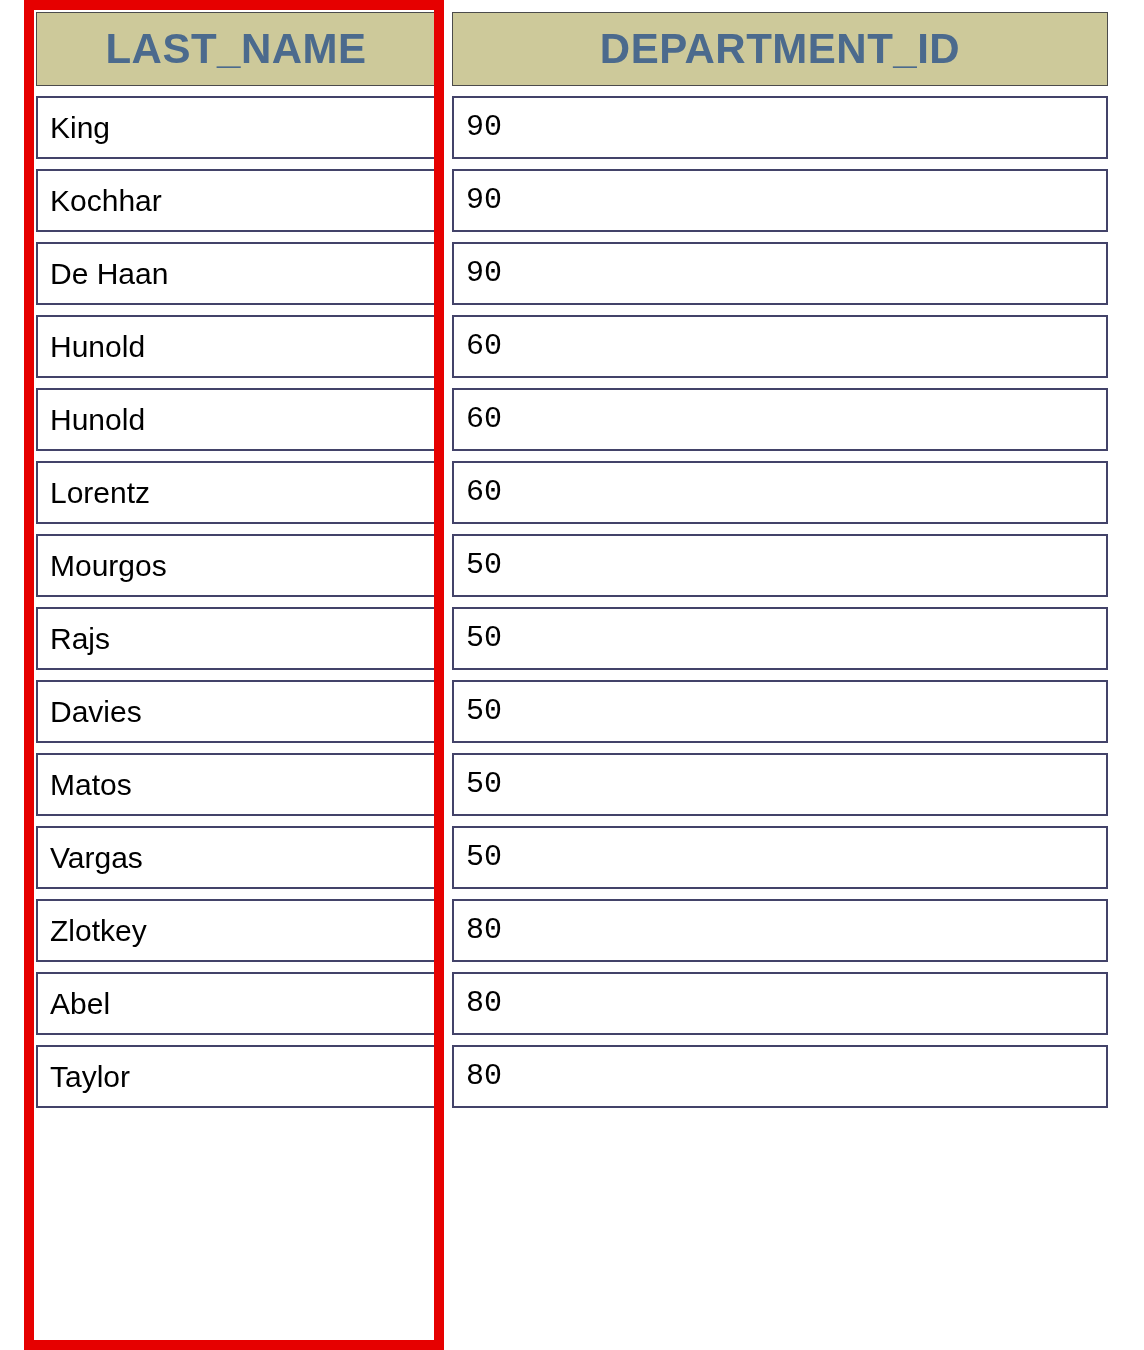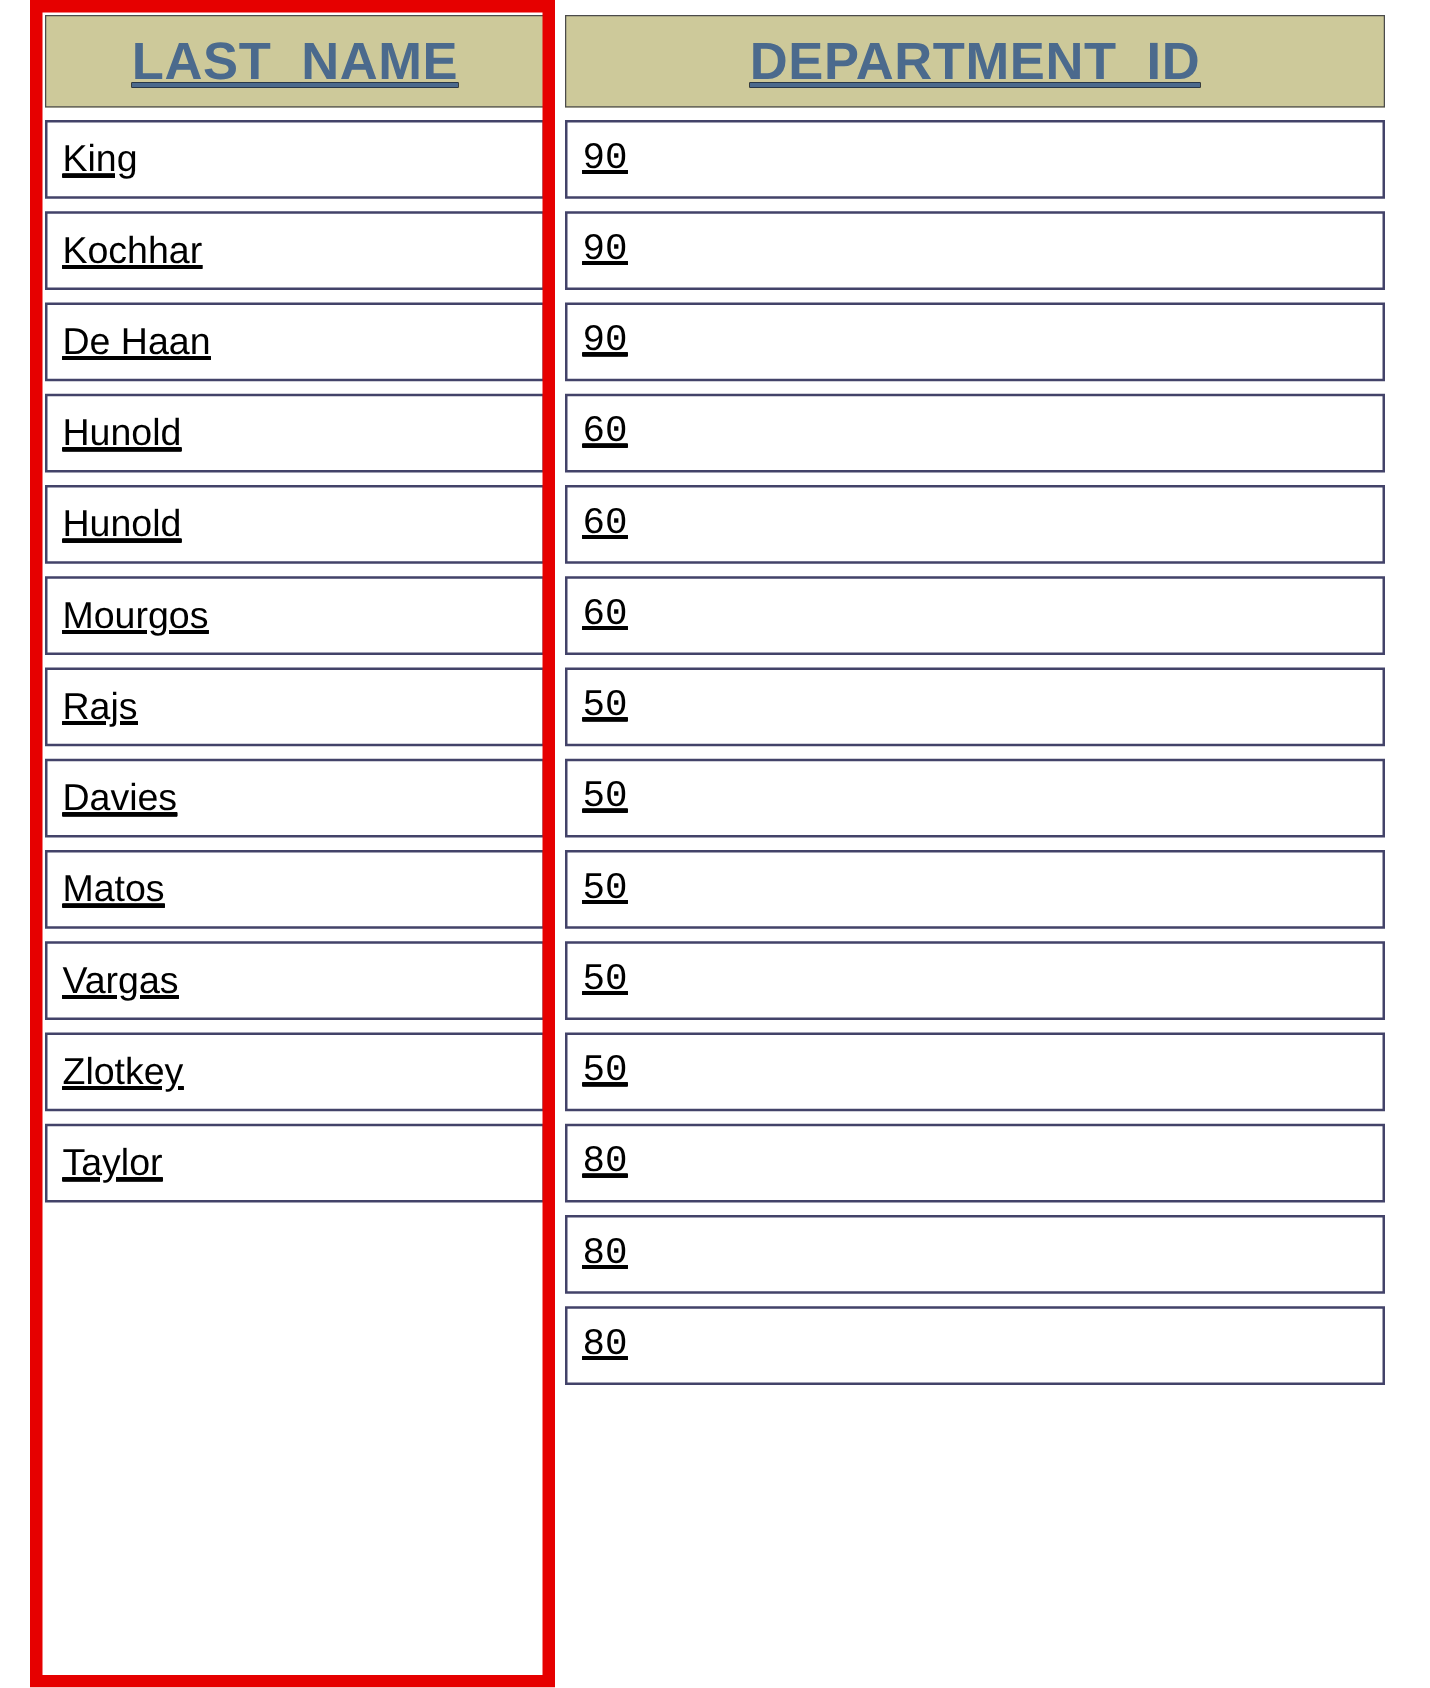--- a/index.html
+++ b/index.html
@@ -1,15 +1,15 @@
 <!DOCTYPE html>
 <html><head>
   <meta charset="utf-8">
   <style>
-    * { box-sizing: border-box; margin: 0; padding: 0; text-decoration: underline; }
+    * { box-sizing: border-box; margin: 0; padding: 0; }
     body {
       font-family: Arial, Helvetica, sans-serif;
       background: #ffffff;
       width: 1144px;
       height: 1350px;
       overflow: hidden;
     }
     .container {
       display: flex;
       gap: 16px;
@@ -77,26 +77,28 @@
 
   <div class="container">
 
     <div class="column col-last-name">
       <div class="header">LAST_NAME</div>
       <div class="cell">King</div>
       <div class="cell">Kochhar</div>
       <div class="cell">De Haan</div>
       <div class="cell">Hunold</div>
       <div class="cell">Hunold</div>
+      <div class="cell">Lorentz</div>
       <div class="cell">Mourgos</div>
       <div class="cell">Rajs</div>
       <div class="cell">Davies</div>
       <div class="cell">Matos</div>
       <div class="cell">Vargas</div>
       <div class="cell">Zlotkey</div>
+      <div class="cell">Abel</div>
       <div class="cell">Taylor</div>
     </div>
 
     <div class="column col-dept">
       <div class="header">DEPARTMENT_ID</div>
       <div class="cell right">90</div>
       <div class="cell right">90</div>
       <div class="cell right">90</div>
       <div class="cell right">60</div>
       <div class="cell right">60</div>

